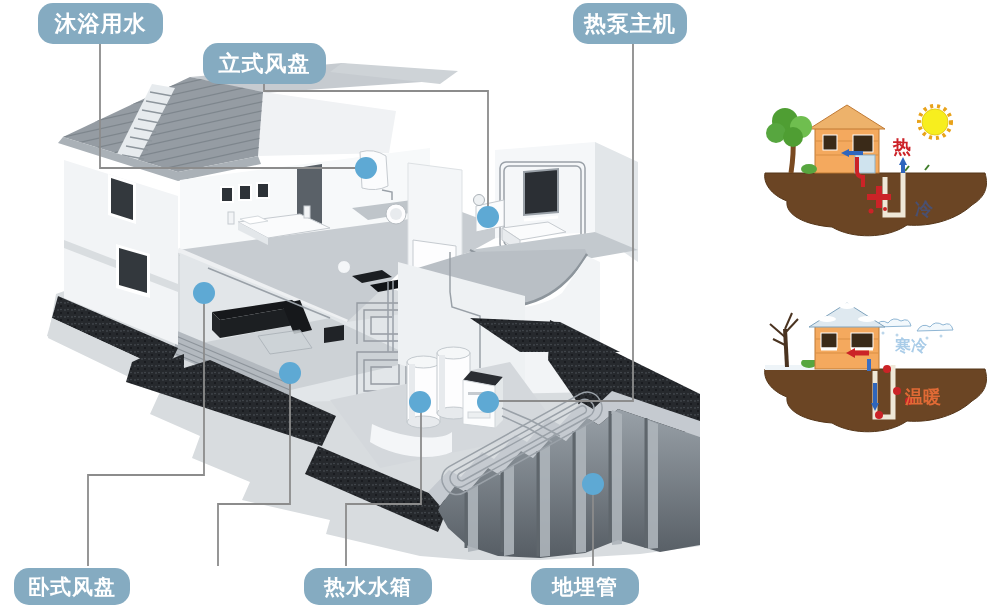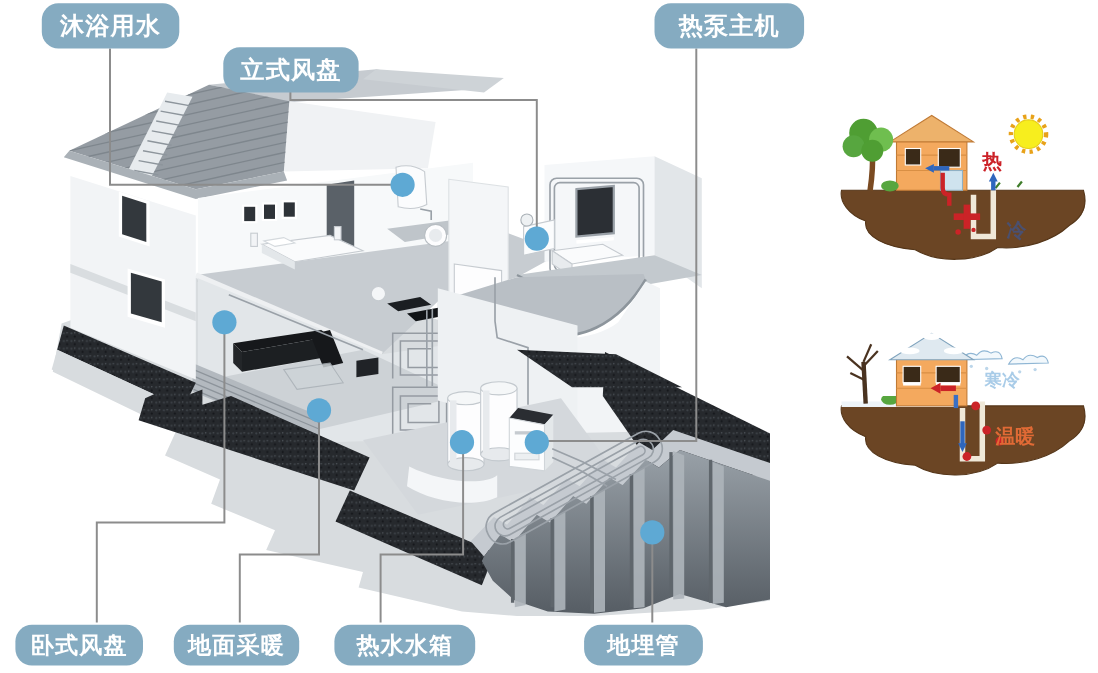--- a/index.html
+++ b/index.html
@@ -401,20 +401,19 @@
       <circle cx="122" cy="118" r="4" fill="#cb2327"></circle>
       <circle cx="152" cy="104" r="4" fill="#cb2327"></circle>
     </g>
     <text class="cjk txt-hanleng" x="138" y="54" font-size="16">寒冷</text>
     <text class="cjk txt-wennuan" x="148" y="106" font-size="18">温暖</text>
   </g>
 </svg>
 
 <div class="pill top" style="left:38px;width:125px;">沐浴用水</div>
 <div class="pill top" style="left:203px;width:123px;margin-top:40px;">立式风盘</div>
-<div class="pill top" style="left:595px;width:136px;text-align:center;">热泵主机</div>
+<div class="pill top" style="left:573px;width:114px;text-align:center;">热泵主机</div>
 
 <div class="pill bot" style="left:14px;width:116px;">卧式风盘</div>
-<div class="pill bot" style="left:158px;width:114px;">地面采暖</div>
 <div class="pill bot" style="left:304px;width:128px;">热水水箱</div>
 <div class="pill bot" style="left:531px;width:108px;">地埋管</div>
 
 </div>
 
 </body></html>

